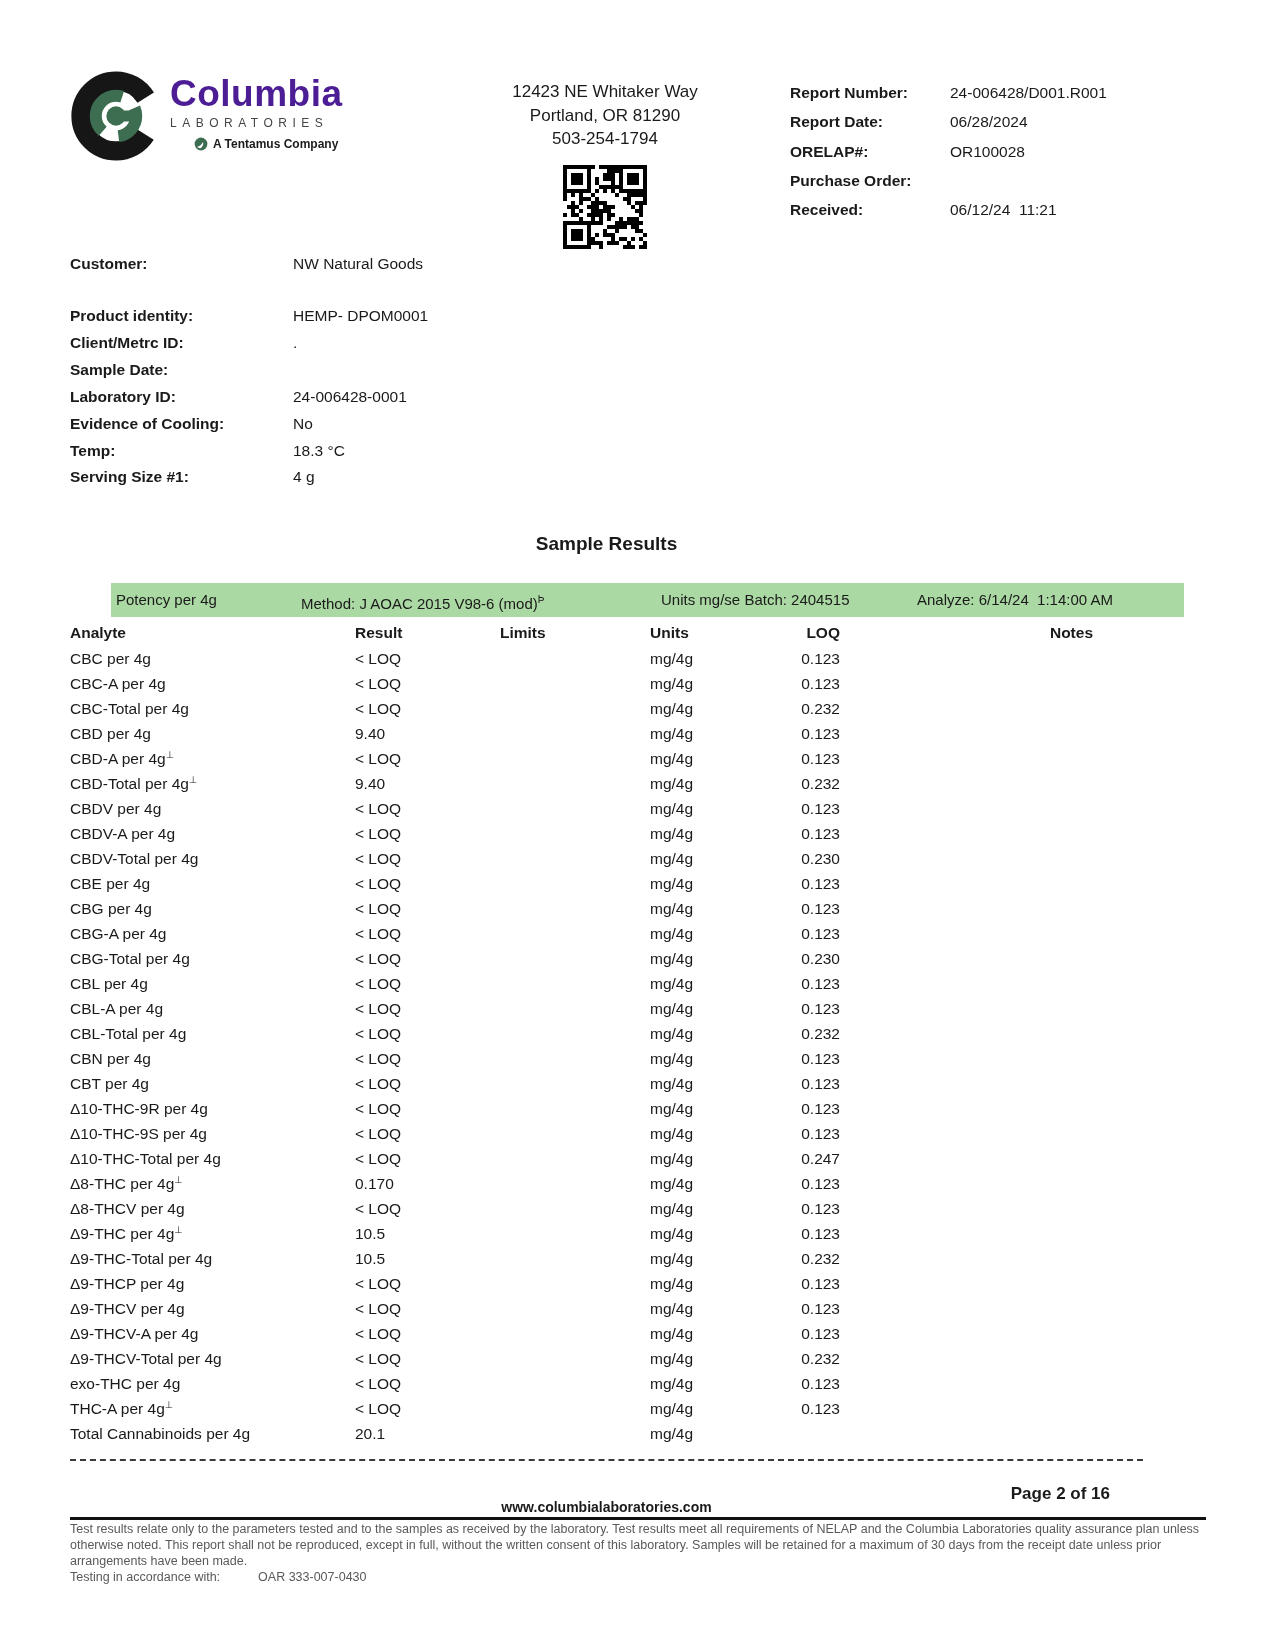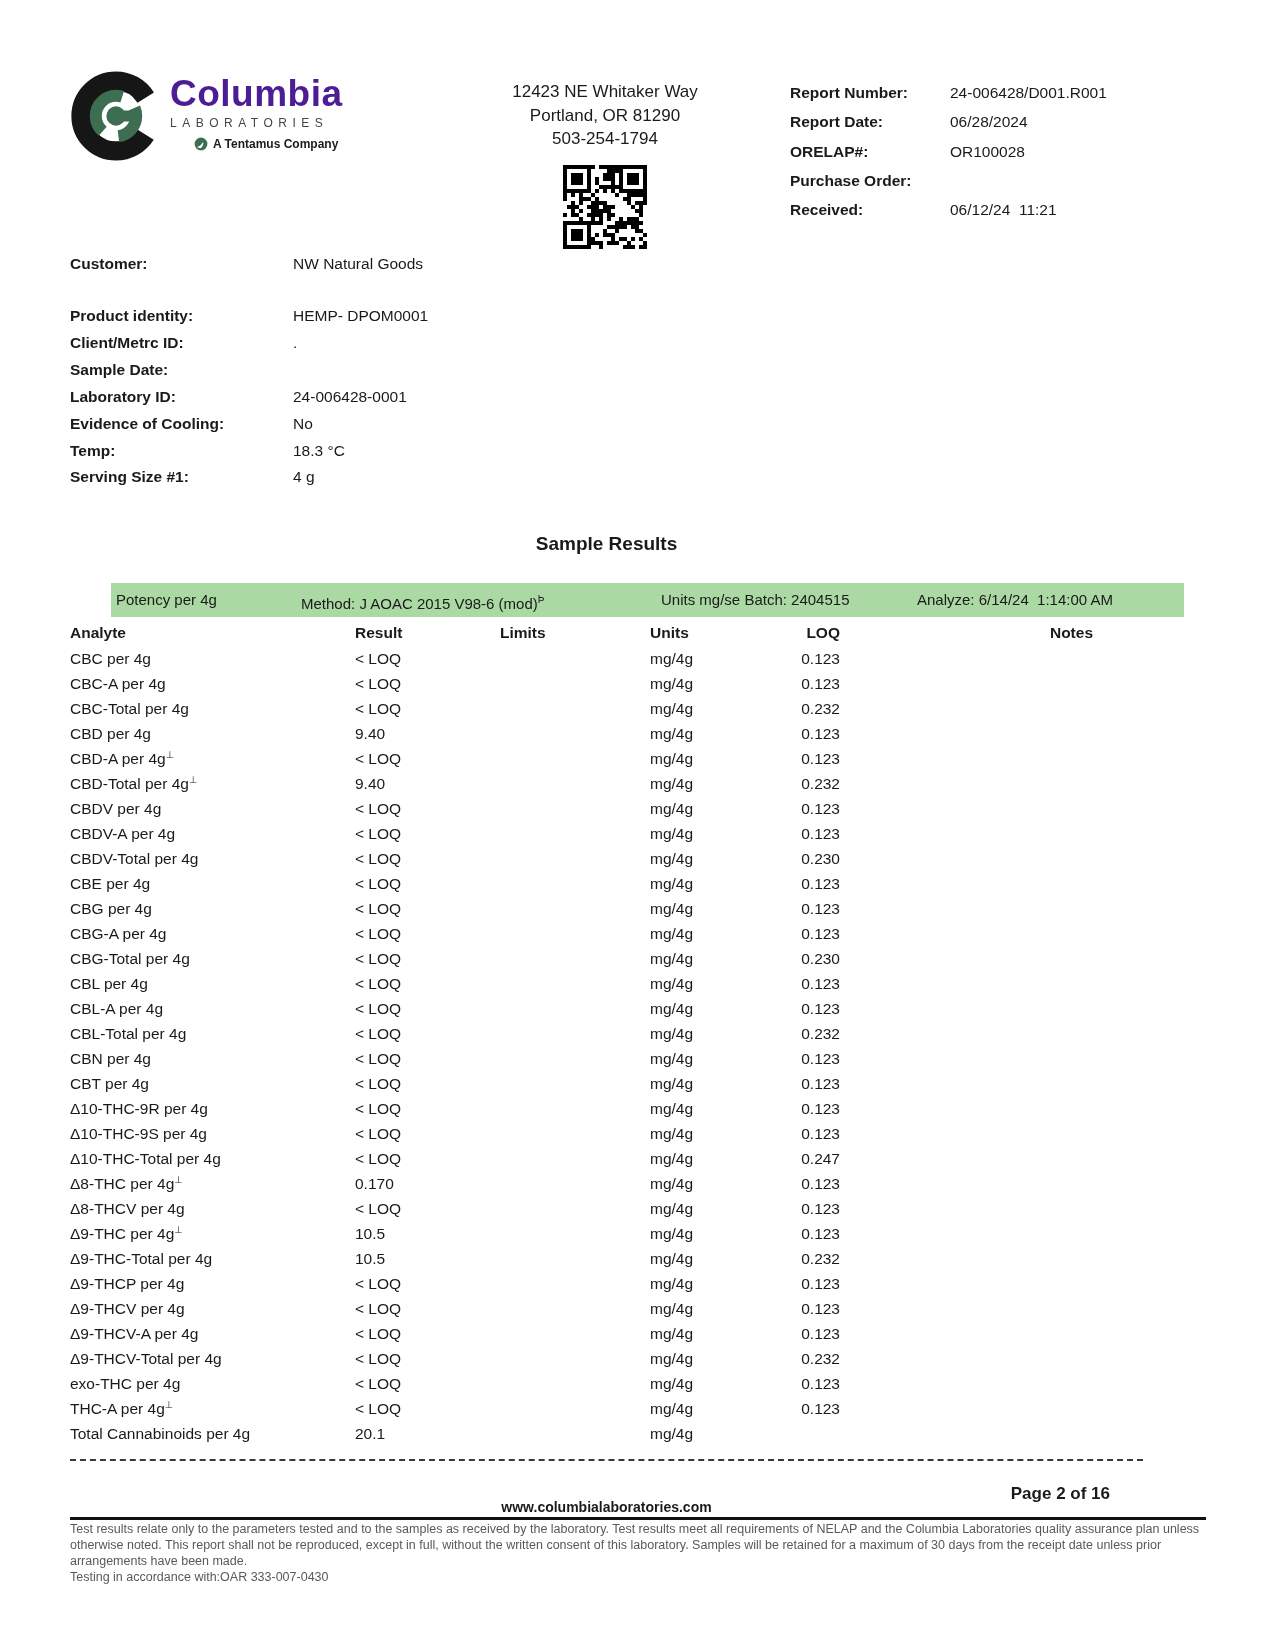--- a/index.html
+++ b/index.html
@@ -63,21 +63,21 @@
   
   .dashes{position:absolute; left:70px; top:1459px; width:1073px; border-top:2px dashed #3a3a3a;}
   .page-num{position:absolute; left:70px; top:1484px; width:1040px; text-align:right;
     font-size:17px; font-weight:bold;}
   .website{position:absolute; left:70px; top:1499px; width:1073px; text-align:center;
     font-size:14px; font-weight:bold;}
   .rule{position:absolute; left:70px; top:1517px; width:1136px; height:2.5px; background:#101010;}
   .disclaimer{position:absolute; left:70px; top:1522px; width:1137px; font-size:12.5px;
     line-height:15.8px; color:var(--muted); margin:0;}
   .testing{position:absolute; left:70px; top:1570px; font-size:12.5px; color:var(--muted); margin:0;}
-  .testing .t-val{}
+  .testing .t-val{margin-left:38px;}
 </style>
 </head>
 <body>
 
 <div class="page">
 
   <div class="logo">
     <svg class="logo-mark" viewBox="0 0 100 100">
       <circle cx="50" cy="50" r="38" fill="none" stroke="var(--logo-black)" stroke-width="21" stroke-dasharray="196 42.7" stroke-dashoffset="-21.35"></circle>
       <circle cx="50" cy="50" r="22" fill="none" stroke="var(--logo-green)" stroke-width="13" stroke-dasharray="59.9 18.4" stroke-dashoffset="-50"></circle>

